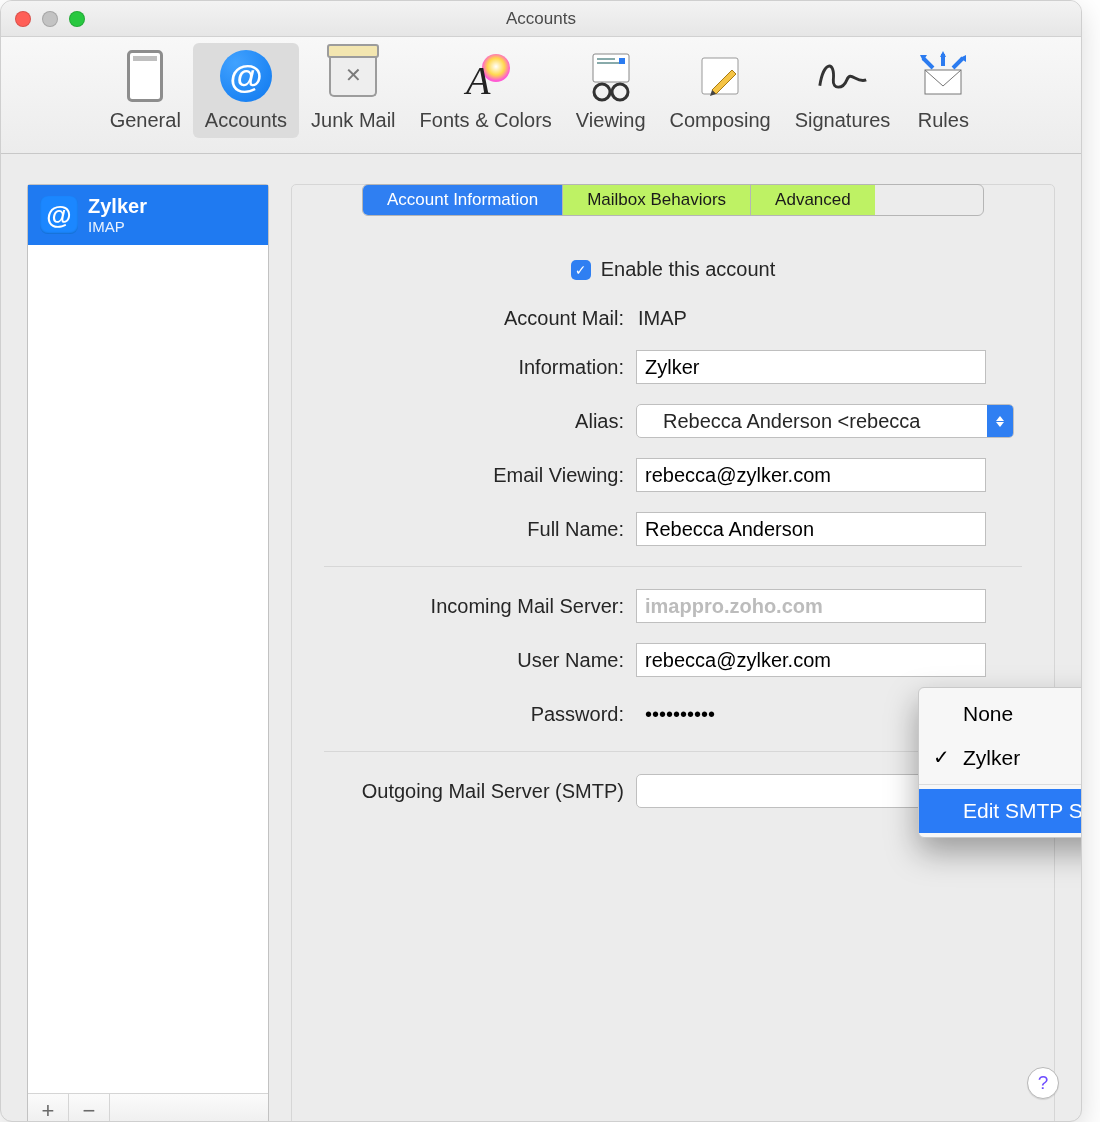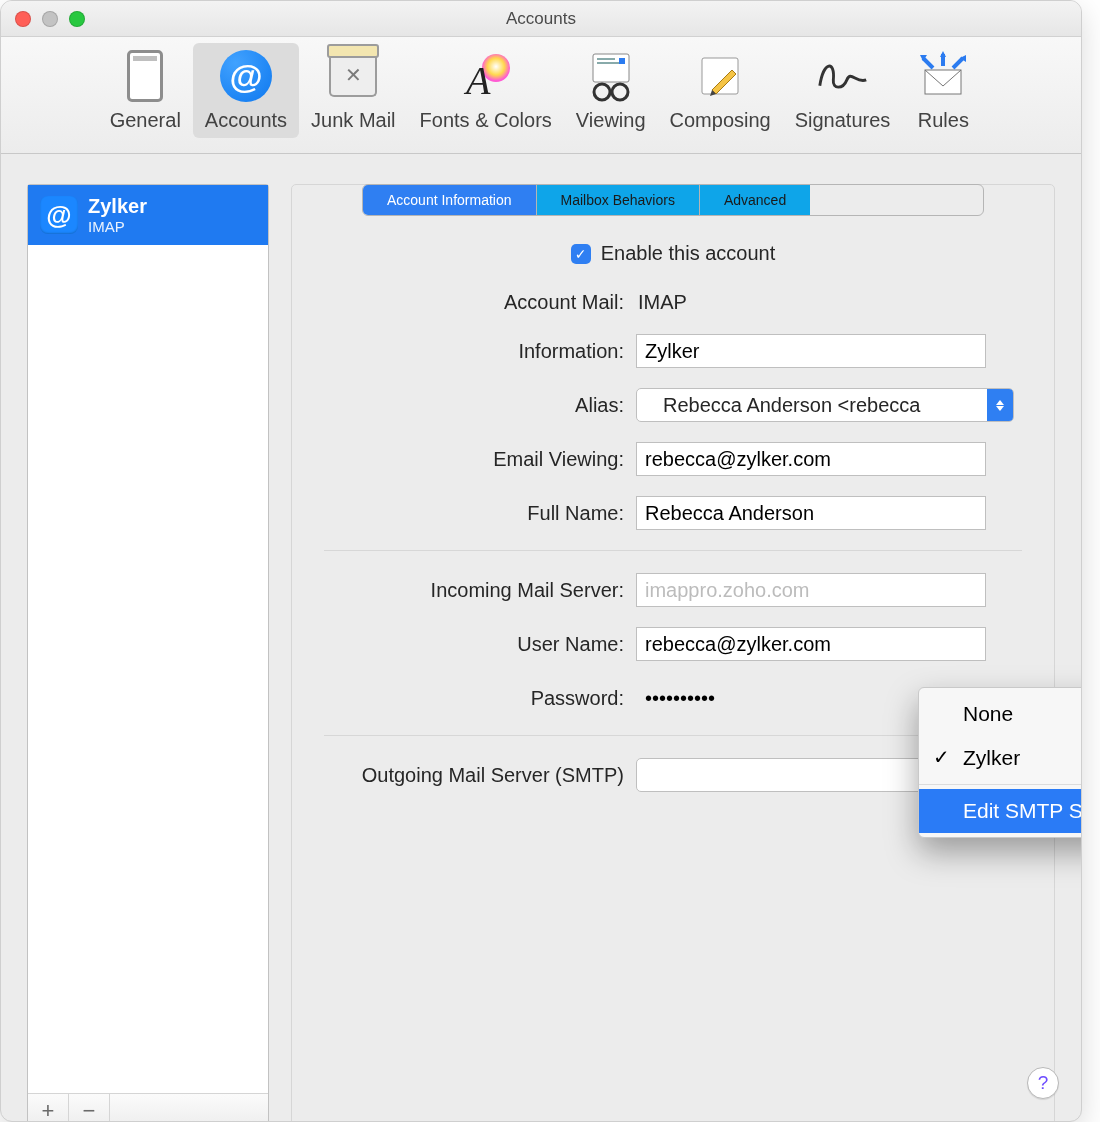--- a/index.html
+++ b/index.html
@@ -19,30 +19,30 @@
   .sidebar { width:240px; background:#fff; border:1px solid #c2c2c2; border-radius:3px; display:flex; flex-direction:column; }
   .acctlist { flex:1; }
   .acctitem { display:flex; align-items:center; padding:10px 12px; gap:10px; background:#1f7af1; color:#fff; }
   .acctitem .badge { width:38px; height:38px; border-radius:8px; background:#1b87ff; display:flex; align-items:center; justify-content:center; font-size:26px; font-weight:600; color:#fff; box-shadow:inset 0 -1px 2px rgba(0,0,0,0.2); }
   .acctitem .txt { line-height:1.15; }
   .acctitem .name { font-size:20px; font-weight:600; }
   .acctitem .proto{ font-size:15px; opacity:0.9; }
   .sidebarbar { height:34px; border-top:1px solid #d5d5d5; display:flex; background:linear-gradient(#fbfbfb,#ededed); }
   .sbbtn { width:40px; display:flex; align-items:center; justify-content:center; border-right:1px solid #d5d5d5; font-size:22px; color:#6a6a6a; }
   .mainpane { flex:1; background:#ececec; border:1px solid #d6d6d6; border-radius:5px; padding:0 22px 0 22px; position:relative; }
-  .tabs { display:flex; width:620px; margin:-1px auto 0 auto; height:30px; border:1px solid #b5b5b5; border-radius:6px; overflow:hidden; font-size:14px; }
-  .tab { flex:0 0 auto; padding:0 24px; display:flex; align-items:center; justify-content:center; background:#0ea5e9; color:#1a1a1a; border-right:1px solid #b5b5b5; }
+  .tabs { display:flex; width:620px; margin:-1px auto 16px auto; height:30px; border:1px solid #b5b5b5; border-radius:6px; overflow:hidden; font-size:17px; }
+  .tab { flex:0 0 auto; padding:0 24px; display:flex; align-items:center; justify-content:center; background:#bef264; color:#1a1a1a; border-right:1px solid #b5b5b5; }
   .tab:last-child{ border-right:none; }
   .tab.sel { background:#2f7ff2; color:#fff; }
   .formarea { padding:26px 10px 0 10px; font-size:20px; color:#262626; }
   .row { display:flex; align-items:center; margin-bottom:20px; }
   .row > label { width:300px; text-align:right; padding-right:12px; }
   .rowfield { flex:1; }
   .txtinput { width:350px; height:34px; font-size:20px; padding:1px 8px; border:1px solid #bfbfbf; background:#fff; box-sizing:border-box; }
-  .txtinput.ghost { color:#bcbcbc; }
+  .txtinput.ghost { color:#bcbcbc;font-weight:bold; }
   .popup { width:350px; height:32px; border:1px solid #bfbfbf; border-radius:5px; background:#fff; display:flex; align-items:center; padding-left:26px; position:relative; font-size:20px; overflow:hidden; }
   .popup .endcap { position:absolute; right:0; top:0; bottom:0; width:26px; background:#2f7ff2; display:flex; flex-direction:column; align-items:center; justify-content:center; gap:1px; }
   .caret { width:0; height:0; border-left:4px solid transparent; border-right:4px solid transparent; }
   .caret.up{ border-bottom:5px solid #fff;} .caret.dn{ border-top:5px solid #fff;}
   .static { padding-left:2px; }
   hr.div { border:none; border-top:1px solid #d7d7d7; margin:6px 0 22px 0; }
   .checkrow { justify-content:center; margin-bottom:26px; }
   .checkbox { width:20px; height:20px; border-radius:5px; background:#2f7ff2; display:inline-flex; align-items:center; justify-content:center; margin-right:10px; color:#fff; font-size:14px; }
   .menu { position:absolute; left:626px; top:502px; width:368px; background:#f7f7f7; border:1px solid #c9c9c9; border-radius:6px; box-shadow:0 14px 32px rgba(0,0,0,0.35); padding:4px 0; font-size:21px; z-index:50; }
   .menu .mitem { padding:10px 24px 10px 44px; position:relative; }

